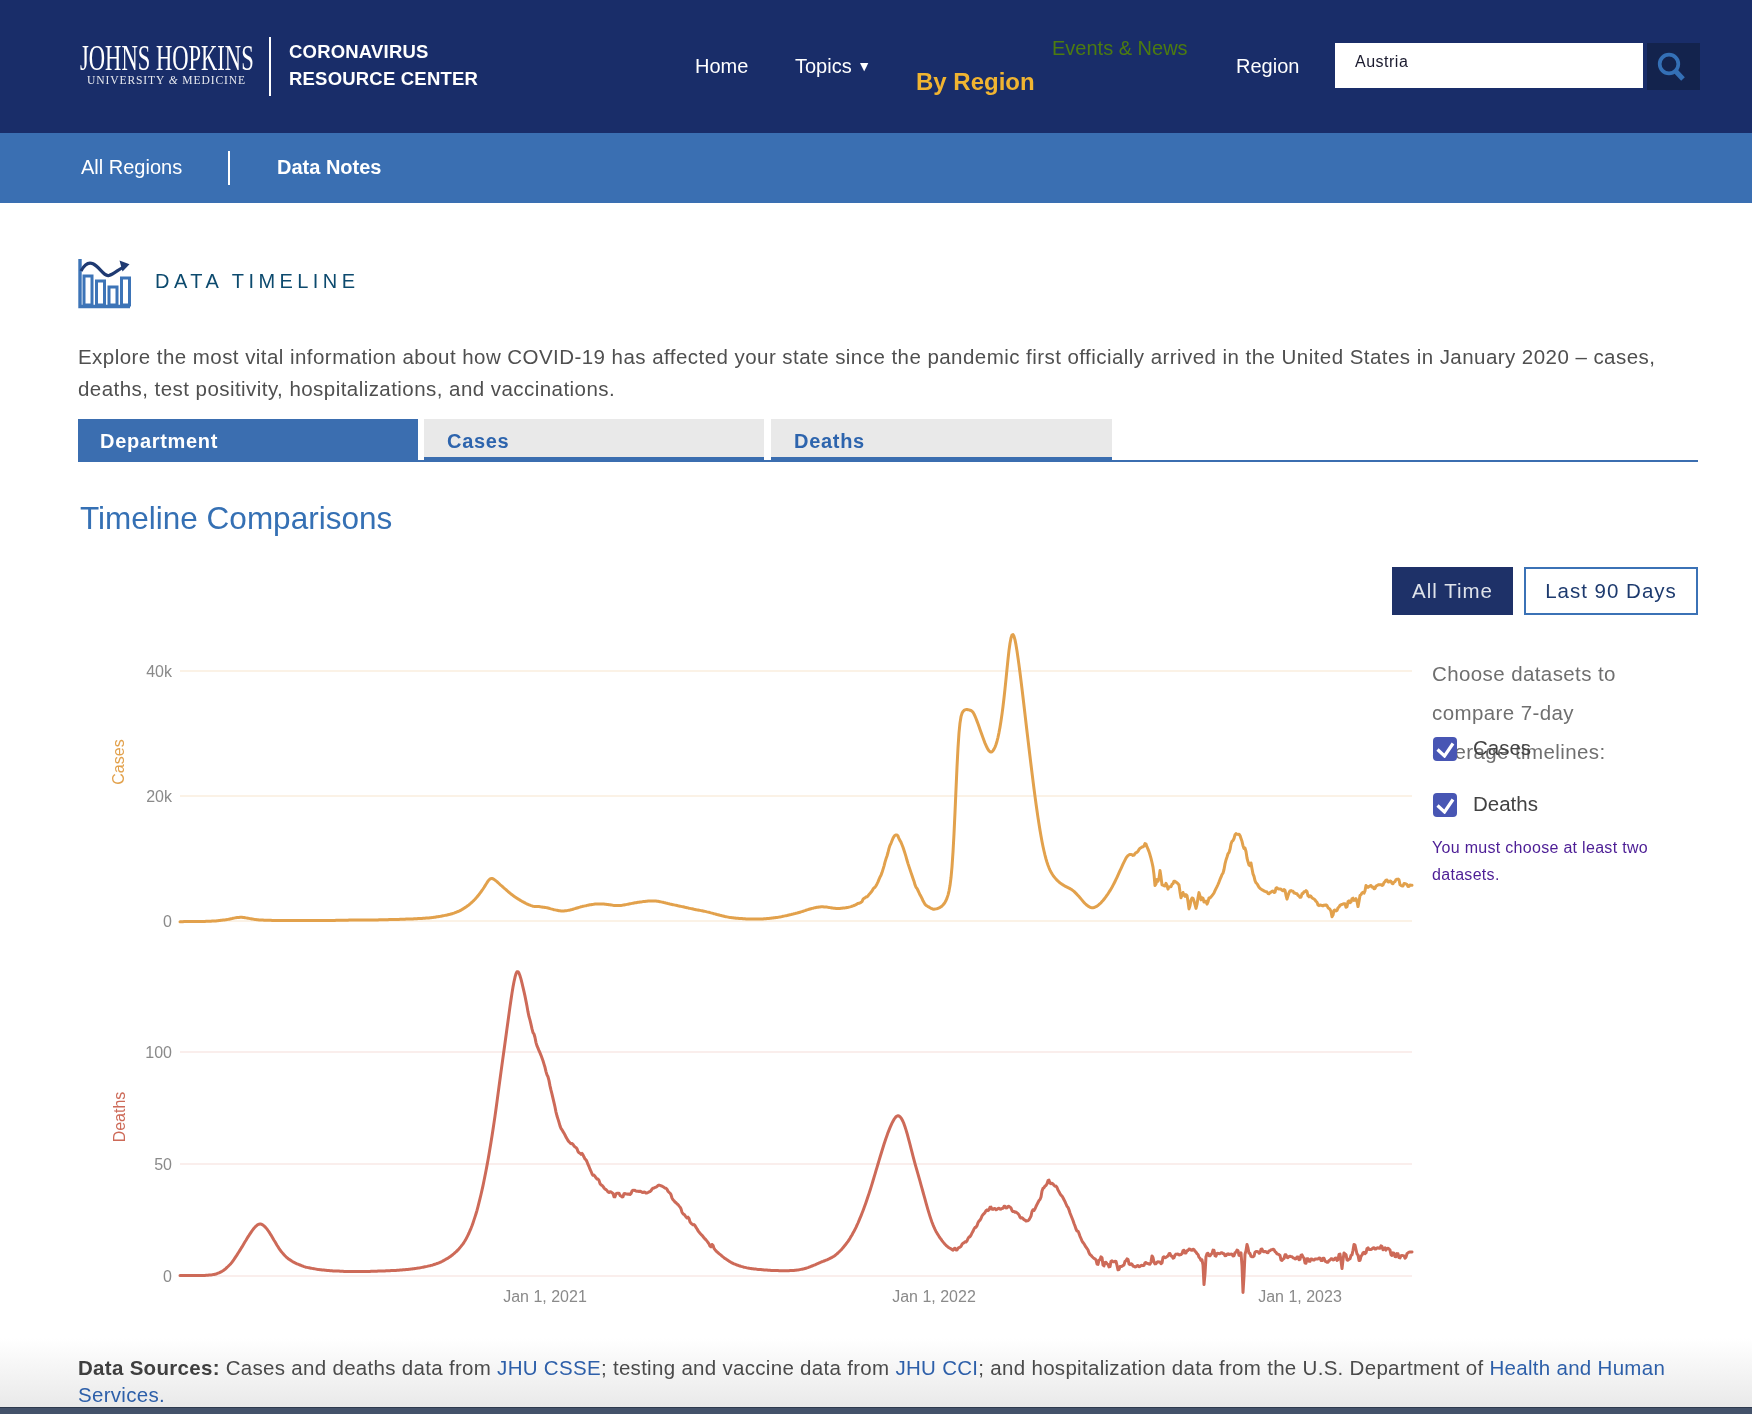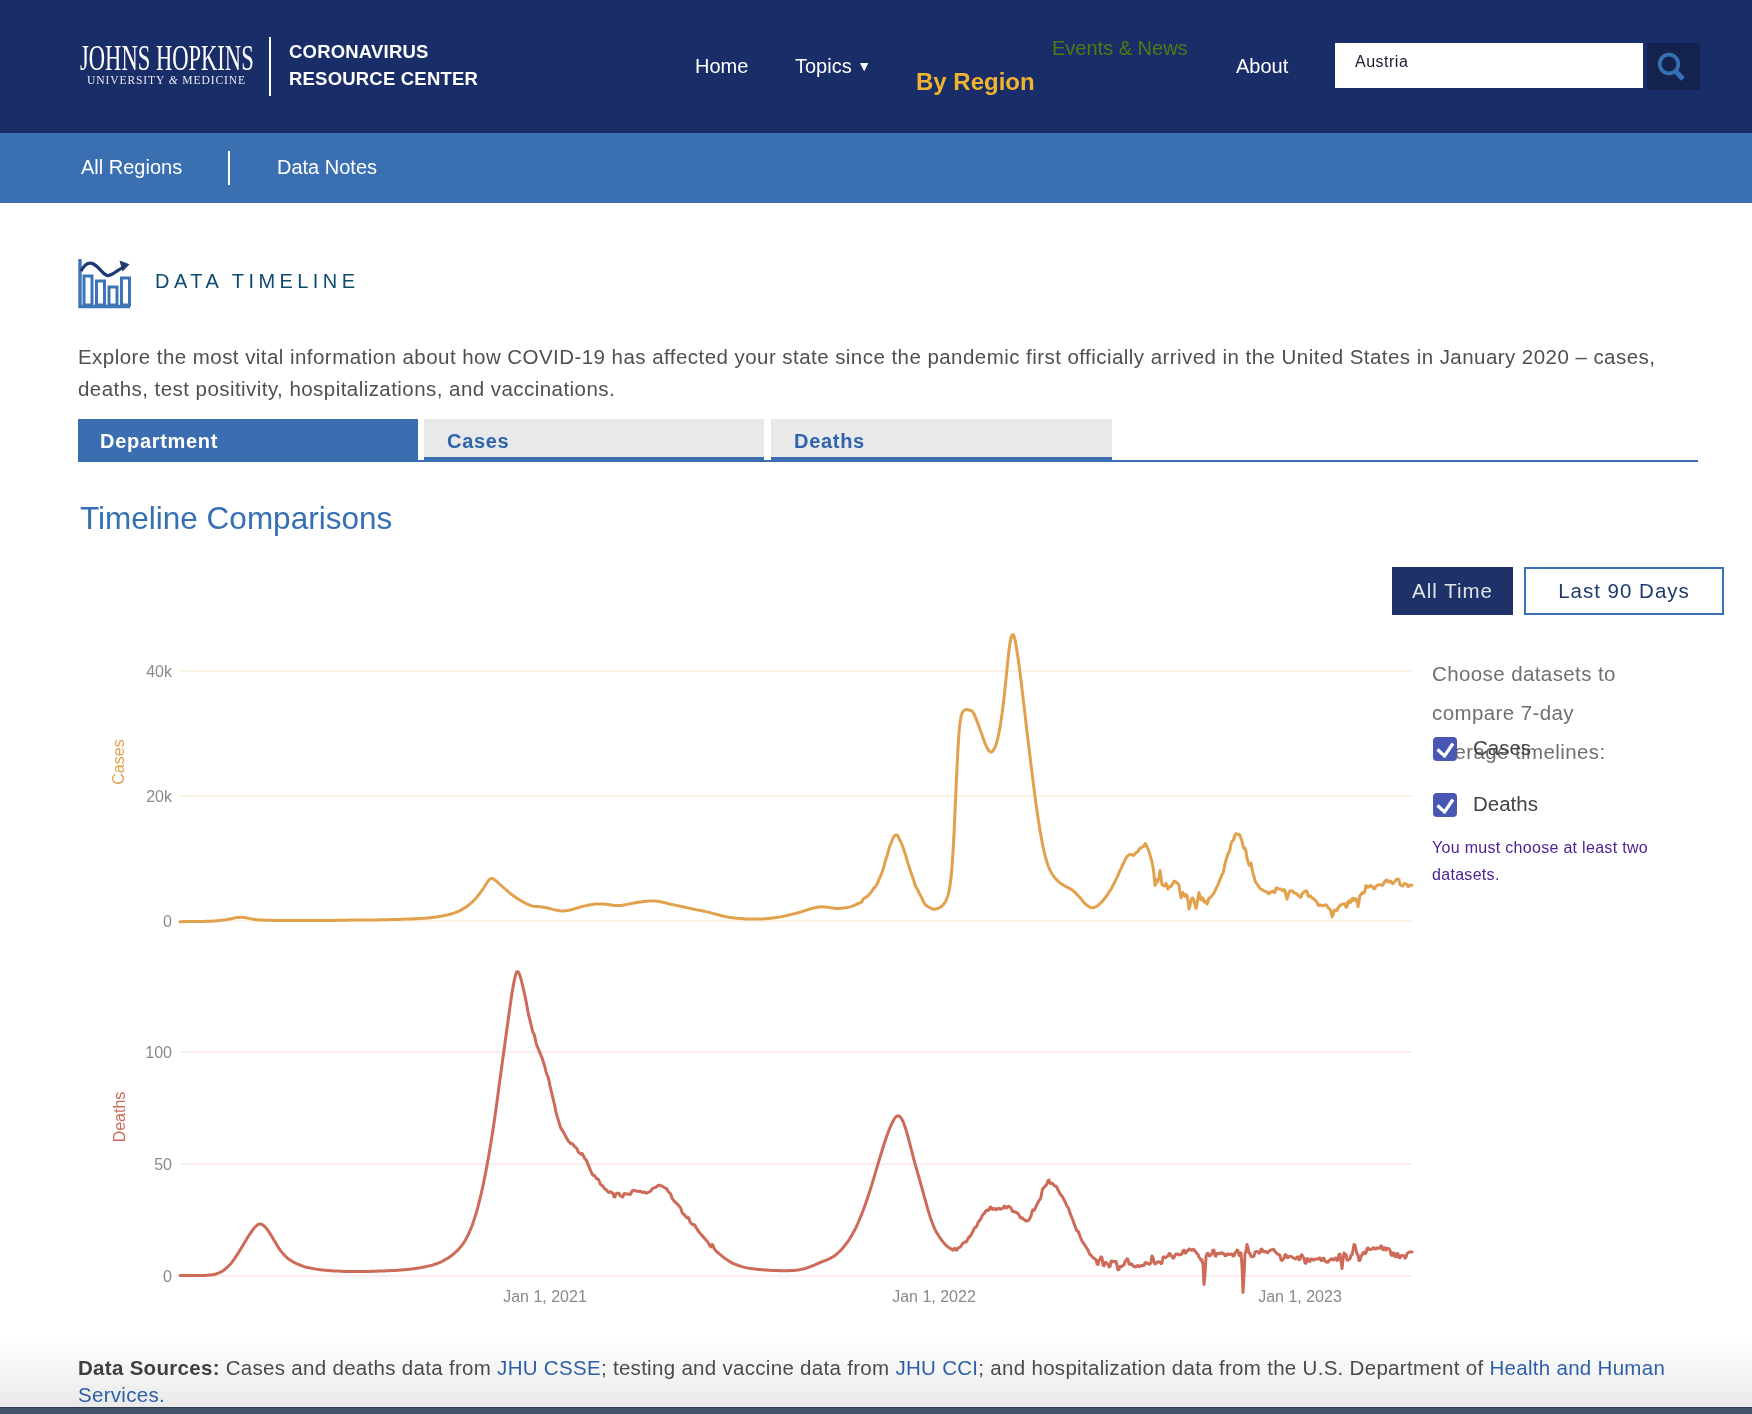--- a/index.html
+++ b/index.html
@@ -13,34 +13,34 @@
 <div class="abs" style="left:0;top:0;width:1752px;height:133px;background:#192d69;"></div>
 <div class="abs" style="left:80px;top:39px;width:200px;height:34px;font-family:'Liberation Serif',serif;font-size:35px;color:#fff;white-space:nowrap;transform:scaleX(0.645);transform-origin:0 0;letter-spacing:0px;">JOHNS HOPKINS</div>
 <div class="abs" style="left:87px;top:72px;font-family:'Liberation Serif',serif;font-size:13px;color:#e8eaf0;white-space:nowrap;transform:scaleX(0.89);transform-origin:0 0;letter-spacing:1.0px;">UNIVERSITY <span style="font-style:italic;">&amp;</span> MEDICINE</div>
 <div class="abs" style="left:269px;top:37px;width:2px;height:59px;background:#fff;"></div>
 <div class="abs" style="left:289px;top:38px;font-size:18.5px;font-weight:bold;color:#fff;letter-spacing:0.2px;line-height:27px;">CORONAVIRUS<br>RESOURCE CENTER</div>
 
 <div class="abs" style="left:695px;top:55px;font-size:20px;color:#fff;">Home</div>
 <div class="abs" style="left:795px;top:55px;font-size:20px;color:#fff;">Topics <span style="font-size:14px;position:relative;top:-2px;">▼</span></div>
 <div class="abs" style="left:916px;top:68px;font-size:24px;font-weight:bold;color:#f0b431;">By Region</div>
 <div class="abs" style="left:1052px;top:37px;font-size:20px;color:#4d7c0f;text-align:right;">Events &amp; News</div>
-<div class="abs" style="left:1236px;top:55px;font-size:20px;color:#fff;">About</div>
+<div class="abs" style="left:1236px;top:55px;font-size:20px;color:#fff;">Region</div>
 
 <div class="abs" style="left:1335px;top:43px;width:308px;height:45px;background:#fff;"></div>
 <div class="abs" style="left:1355px;top:53px;font-size:16px;letter-spacing:0.5px;color:#1a1a2e;">Austria</div>
 <div class="abs" style="left:1647px;top:43px;width:53px;height:47px;background:#13234d;"></div>
 <svg class="abs" style="left:1656px;top:51px;" width="36" height="36" viewBox="0 0 36 36">
     <circle cx="13" cy="13" r="9.3" fill="none" stroke="#3470b6" stroke-width="3.7"></circle>
     <line x1="19.7" y1="20.2" x2="27" y2="28" stroke="#3470b6" stroke-width="5"></line>
   </svg>
 
 <div class="abs" style="left:0;top:133px;width:1752px;height:70px;background:#3a6fb2;"></div>
 <div class="abs" style="left:81px;top:156px;font-size:20px;color:#fff;">All Regions</div>
 <div class="abs" style="left:228px;top:151px;width:2px;height:34px;background:#fff;"></div>
-<div class="abs" style="left:277px;top:156px;font-size:20px;color:#fff;">Data Notes</div>
+<div class="abs" style="left:277px;top:156px;font-size:20px;color:#fff;font-weight:bold;">Data Notes</div>
 
 <svg class="abs" style="left:78px;top:258px;" width="54" height="52" viewBox="0 0 54 52">
   <path d="M2,1 L2,48.5 L52,48.5" fill="none" stroke="#3d74b7" stroke-width="3.4"></path>
   <rect x="6" y="18" width="8" height="29" fill="none" stroke="#3d74b7" stroke-width="3"></rect>
   <rect x="18.5" y="23" width="8" height="24" fill="none" stroke="#3d74b7" stroke-width="3"></rect>
   <rect x="31" y="29" width="8" height="18" fill="none" stroke="#3d74b7" stroke-width="3"></rect>
   <rect x="43.5" y="20" width="8" height="27" fill="none" stroke="#3d74b7" stroke-width="3"></rect>
   <path d="M3,13 C7,5.5 11,4 15,5.8 C22,9.3 26,19 31,17.5 C36,16 41,11 46.5,8.6" fill="none" stroke="#1f3a72" stroke-width="3.2"></path>
   <path d="M41.5,2.5 L51.5,6.2 L44.5,13.5 Z" fill="#1f3a72"></path>
 </svg>
@@ -54,21 +54,21 @@
 <div class="abs" style="left:424px;top:419px;width:340px;height:38px;background:#e9e9e9;"></div>
 <div class="abs" style="left:424px;top:457px;width:340px;height:5px;background:#3b6eb0;"></div>
 <div class="abs" style="left:447px;top:430px;font-size:20px;font-weight:bold;letter-spacing:0.7px;color:#2d64ad;">Cases</div>
 <div class="abs" style="left:771px;top:419px;width:341px;height:38px;background:#e9e9e9;"></div>
 <div class="abs" style="left:771px;top:457px;width:341px;height:5px;background:#3b6eb0;"></div>
 <div class="abs" style="left:794px;top:430px;font-size:20px;font-weight:bold;letter-spacing:0.7px;color:#2d64ad;">Deaths</div>
 
 <div id="tc" class="abs" style="left:80px;top:500px;font-size:31.5px;color:#3570b4;">Timeline Comparisons</div>
 
 <div class="abs" style="left:1392px;top:567px;width:121px;height:48px;background:#1e3168;color:#dfe3ea;font-size:20.5px;letter-spacing:1px;text-align:center;line-height:48px;">All Time</div>
-<div class="abs" style="left:1524px;top:567px;width:200px;height:48px;background:#fff;border:2px solid #3b72b6;color:#1d3a6e;font-size:20.5px;letter-spacing:1px;text-align:center;line-height:44px;">Last 90 Days</div>
+<div class="abs" style="left:1524px;top:567px;width:174px;height:48px;background:#fff;border:2px solid #3b72b6;color:#1d3a6e;font-size:20.5px;letter-spacing:1px;text-align:center;line-height:44px;">Last 90 Days</div>
 
 <svg class="abs" style="left:0;top:545px;" width="1752" height="785" viewBox="0 545 1752 785">
 
   <line x1="180" y1="671" x2="1412" y2="671" stroke="#faeede" stroke-width="1.5"></line>
   <line x1="180" y1="796" x2="1412" y2="796" stroke="#faeede" stroke-width="1.5"></line>
   <line x1="180" y1="921" x2="1412" y2="921" stroke="#faeede" stroke-width="1.5"></line>
   <text x="172" y="677" font-size="16" fill="#8a8a8a" text-anchor="end">40k</text>
   <text x="172" y="802" font-size="16" fill="#8a8a8a" text-anchor="end">20k</text>
   <text x="172" y="927" font-size="16" fill="#8a8a8a" text-anchor="end">0</text>
   <text x="124" y="762" font-size="16" fill="#e2a14c" text-anchor="middle" transform="rotate(-90 124 762)">Cases</text>

